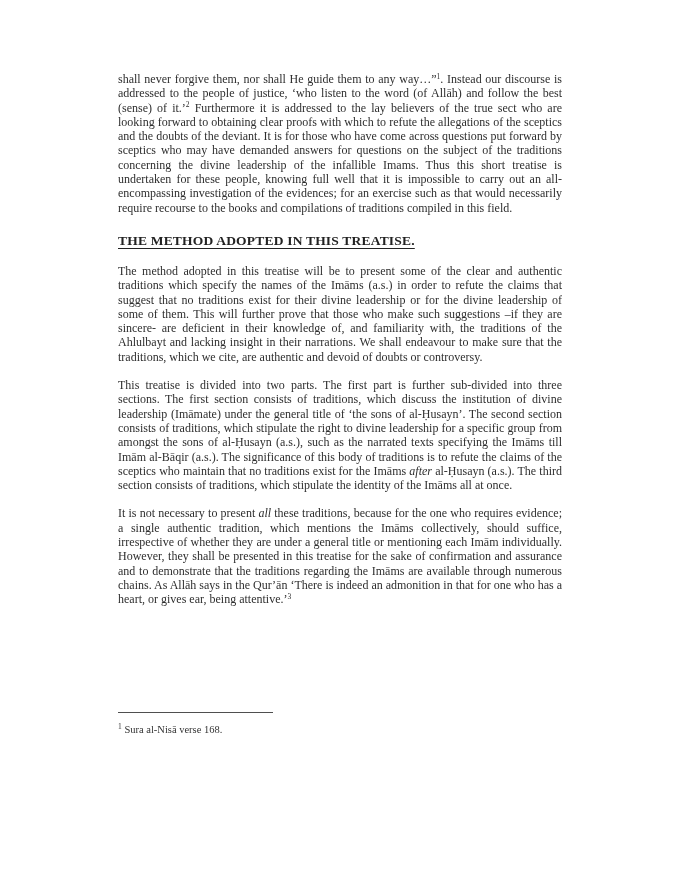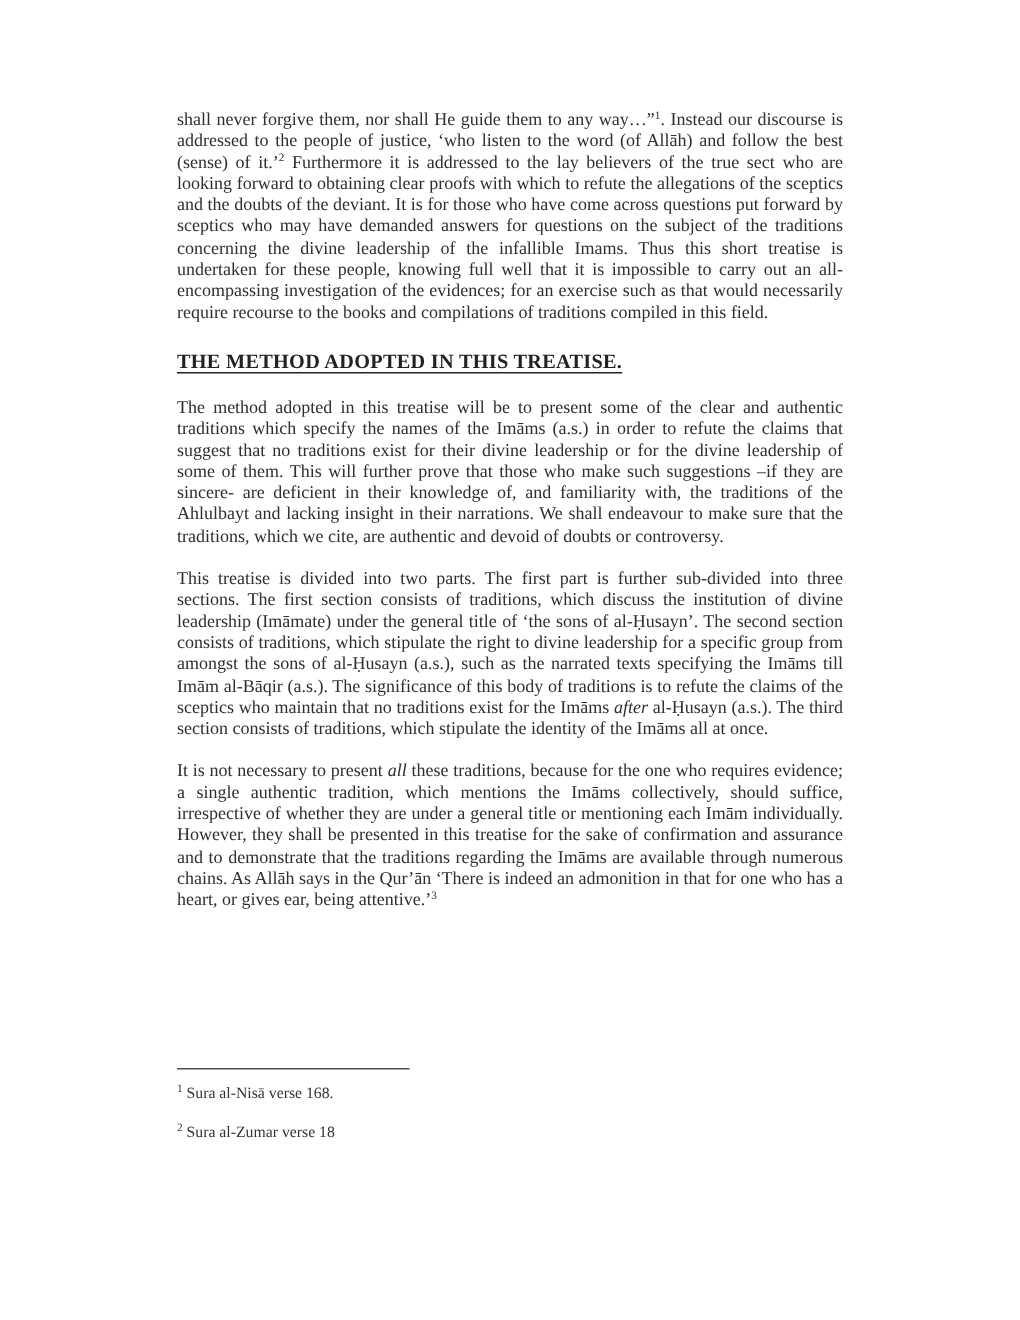--- a/index.html
+++ b/index.html
@@ -97,22 +97,18 @@
   </div>
 
   <div class="footnotes">
     <div class="fn-rule"></div>
 
     <div class="footnote">
       <sup>1</sup>
       <span>Sura al-Nisā verse 168.</span>
     </div>
 
-    <div class="footnote">
-      <sup>2</sup>
-      <span>Sura al-Zumar verse 18</span>
-    </div>
 
   </div>
 
   <div class="page-number">4</div>
 
 </div>
 
 </body></html>

